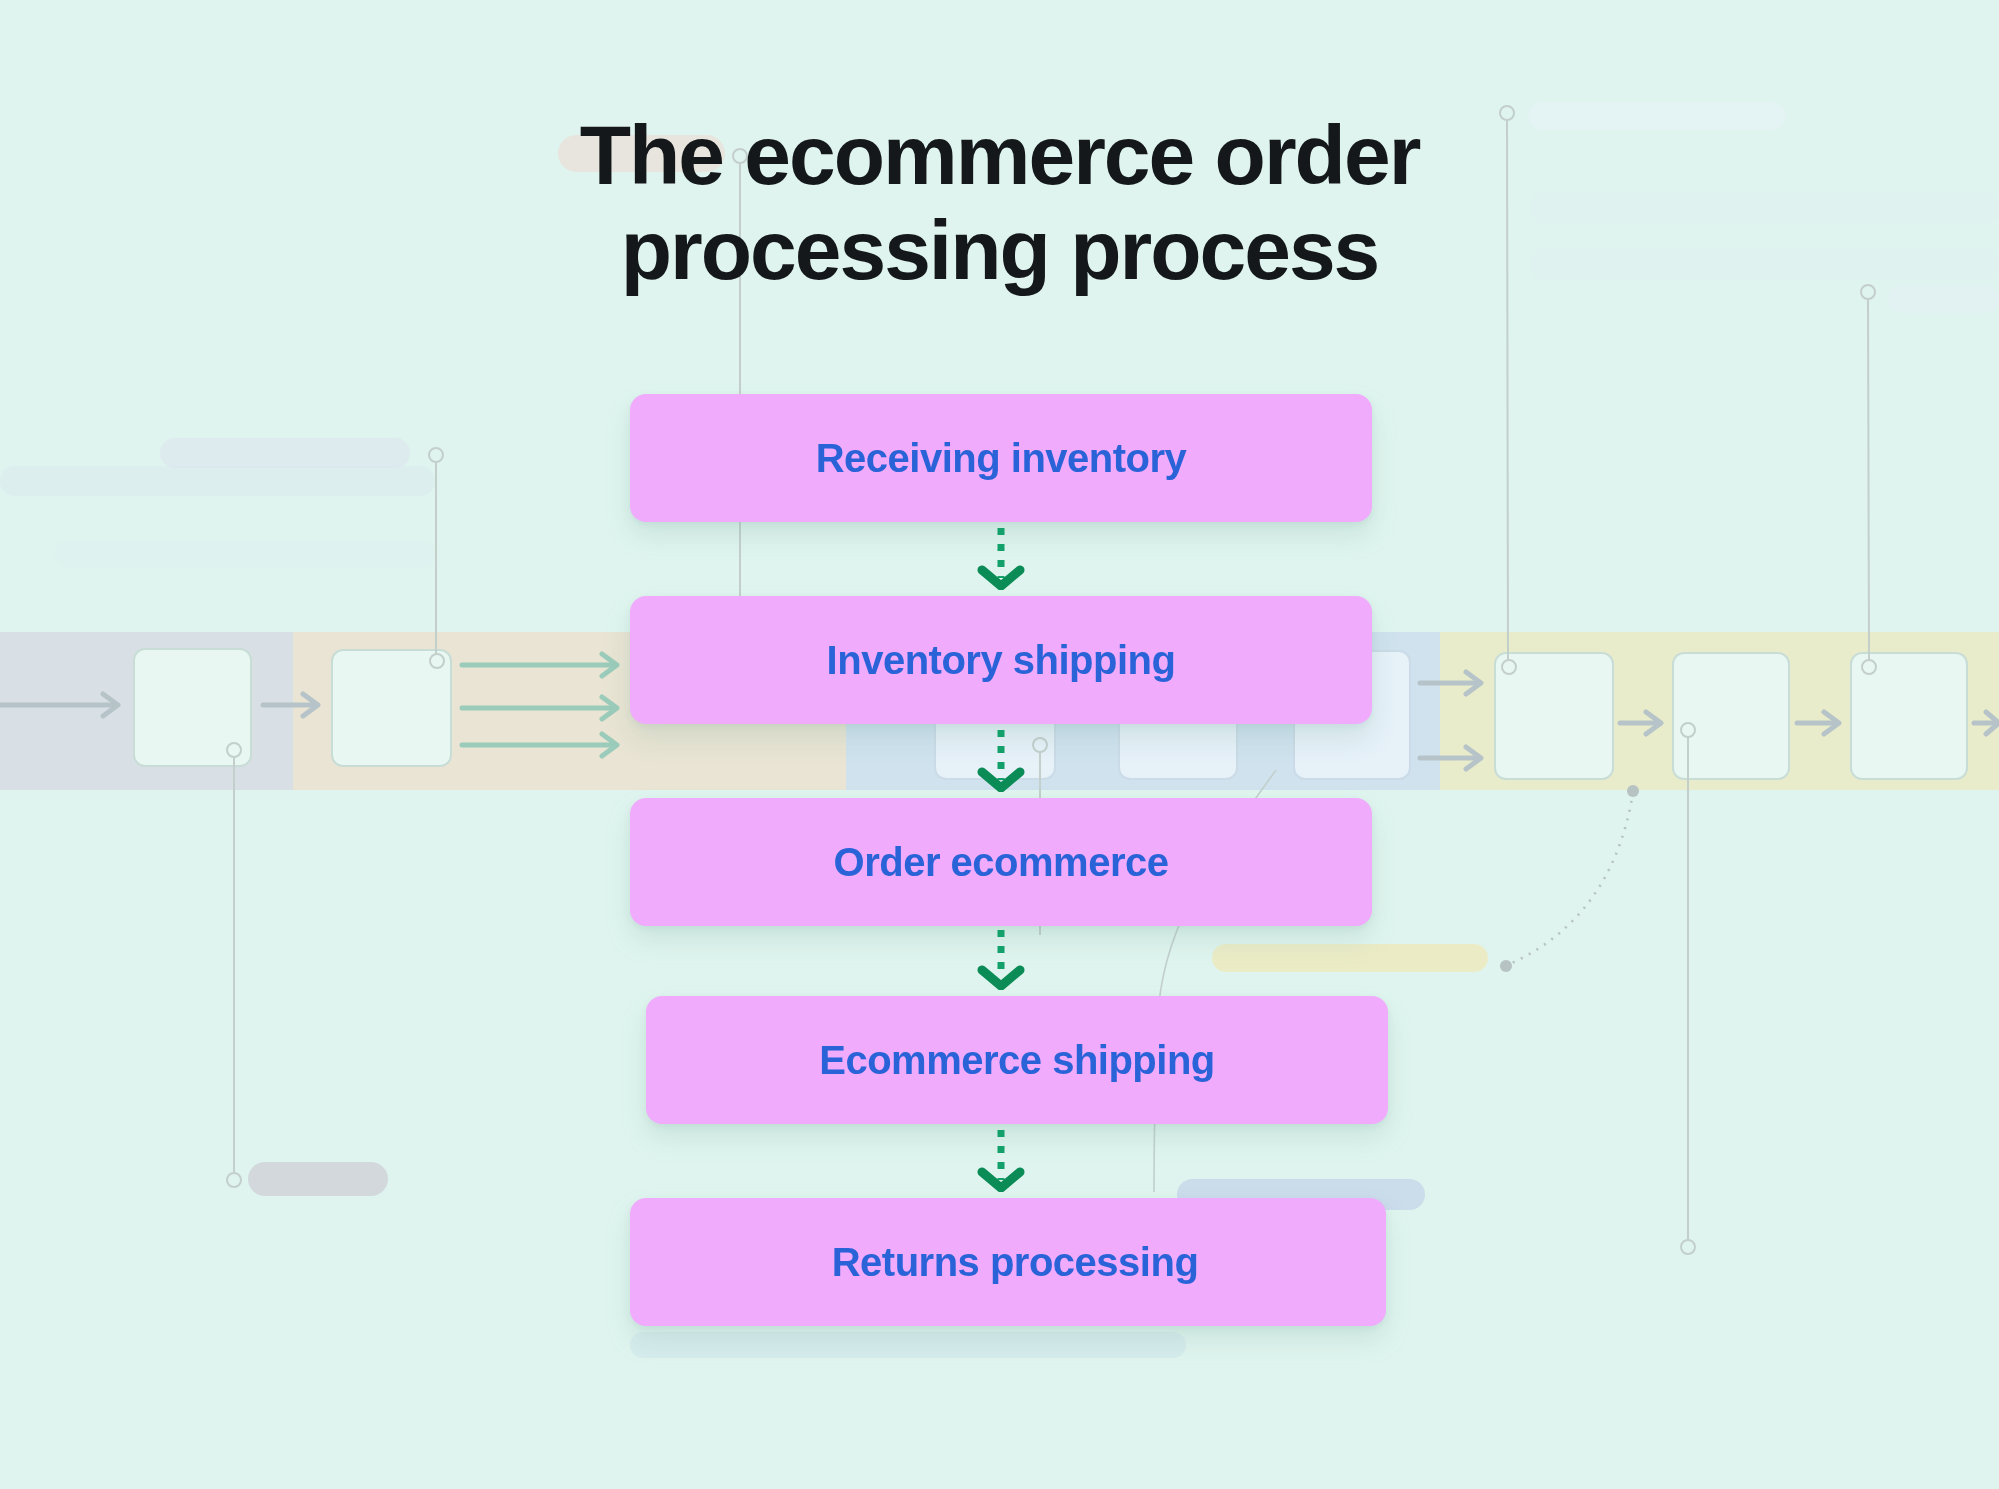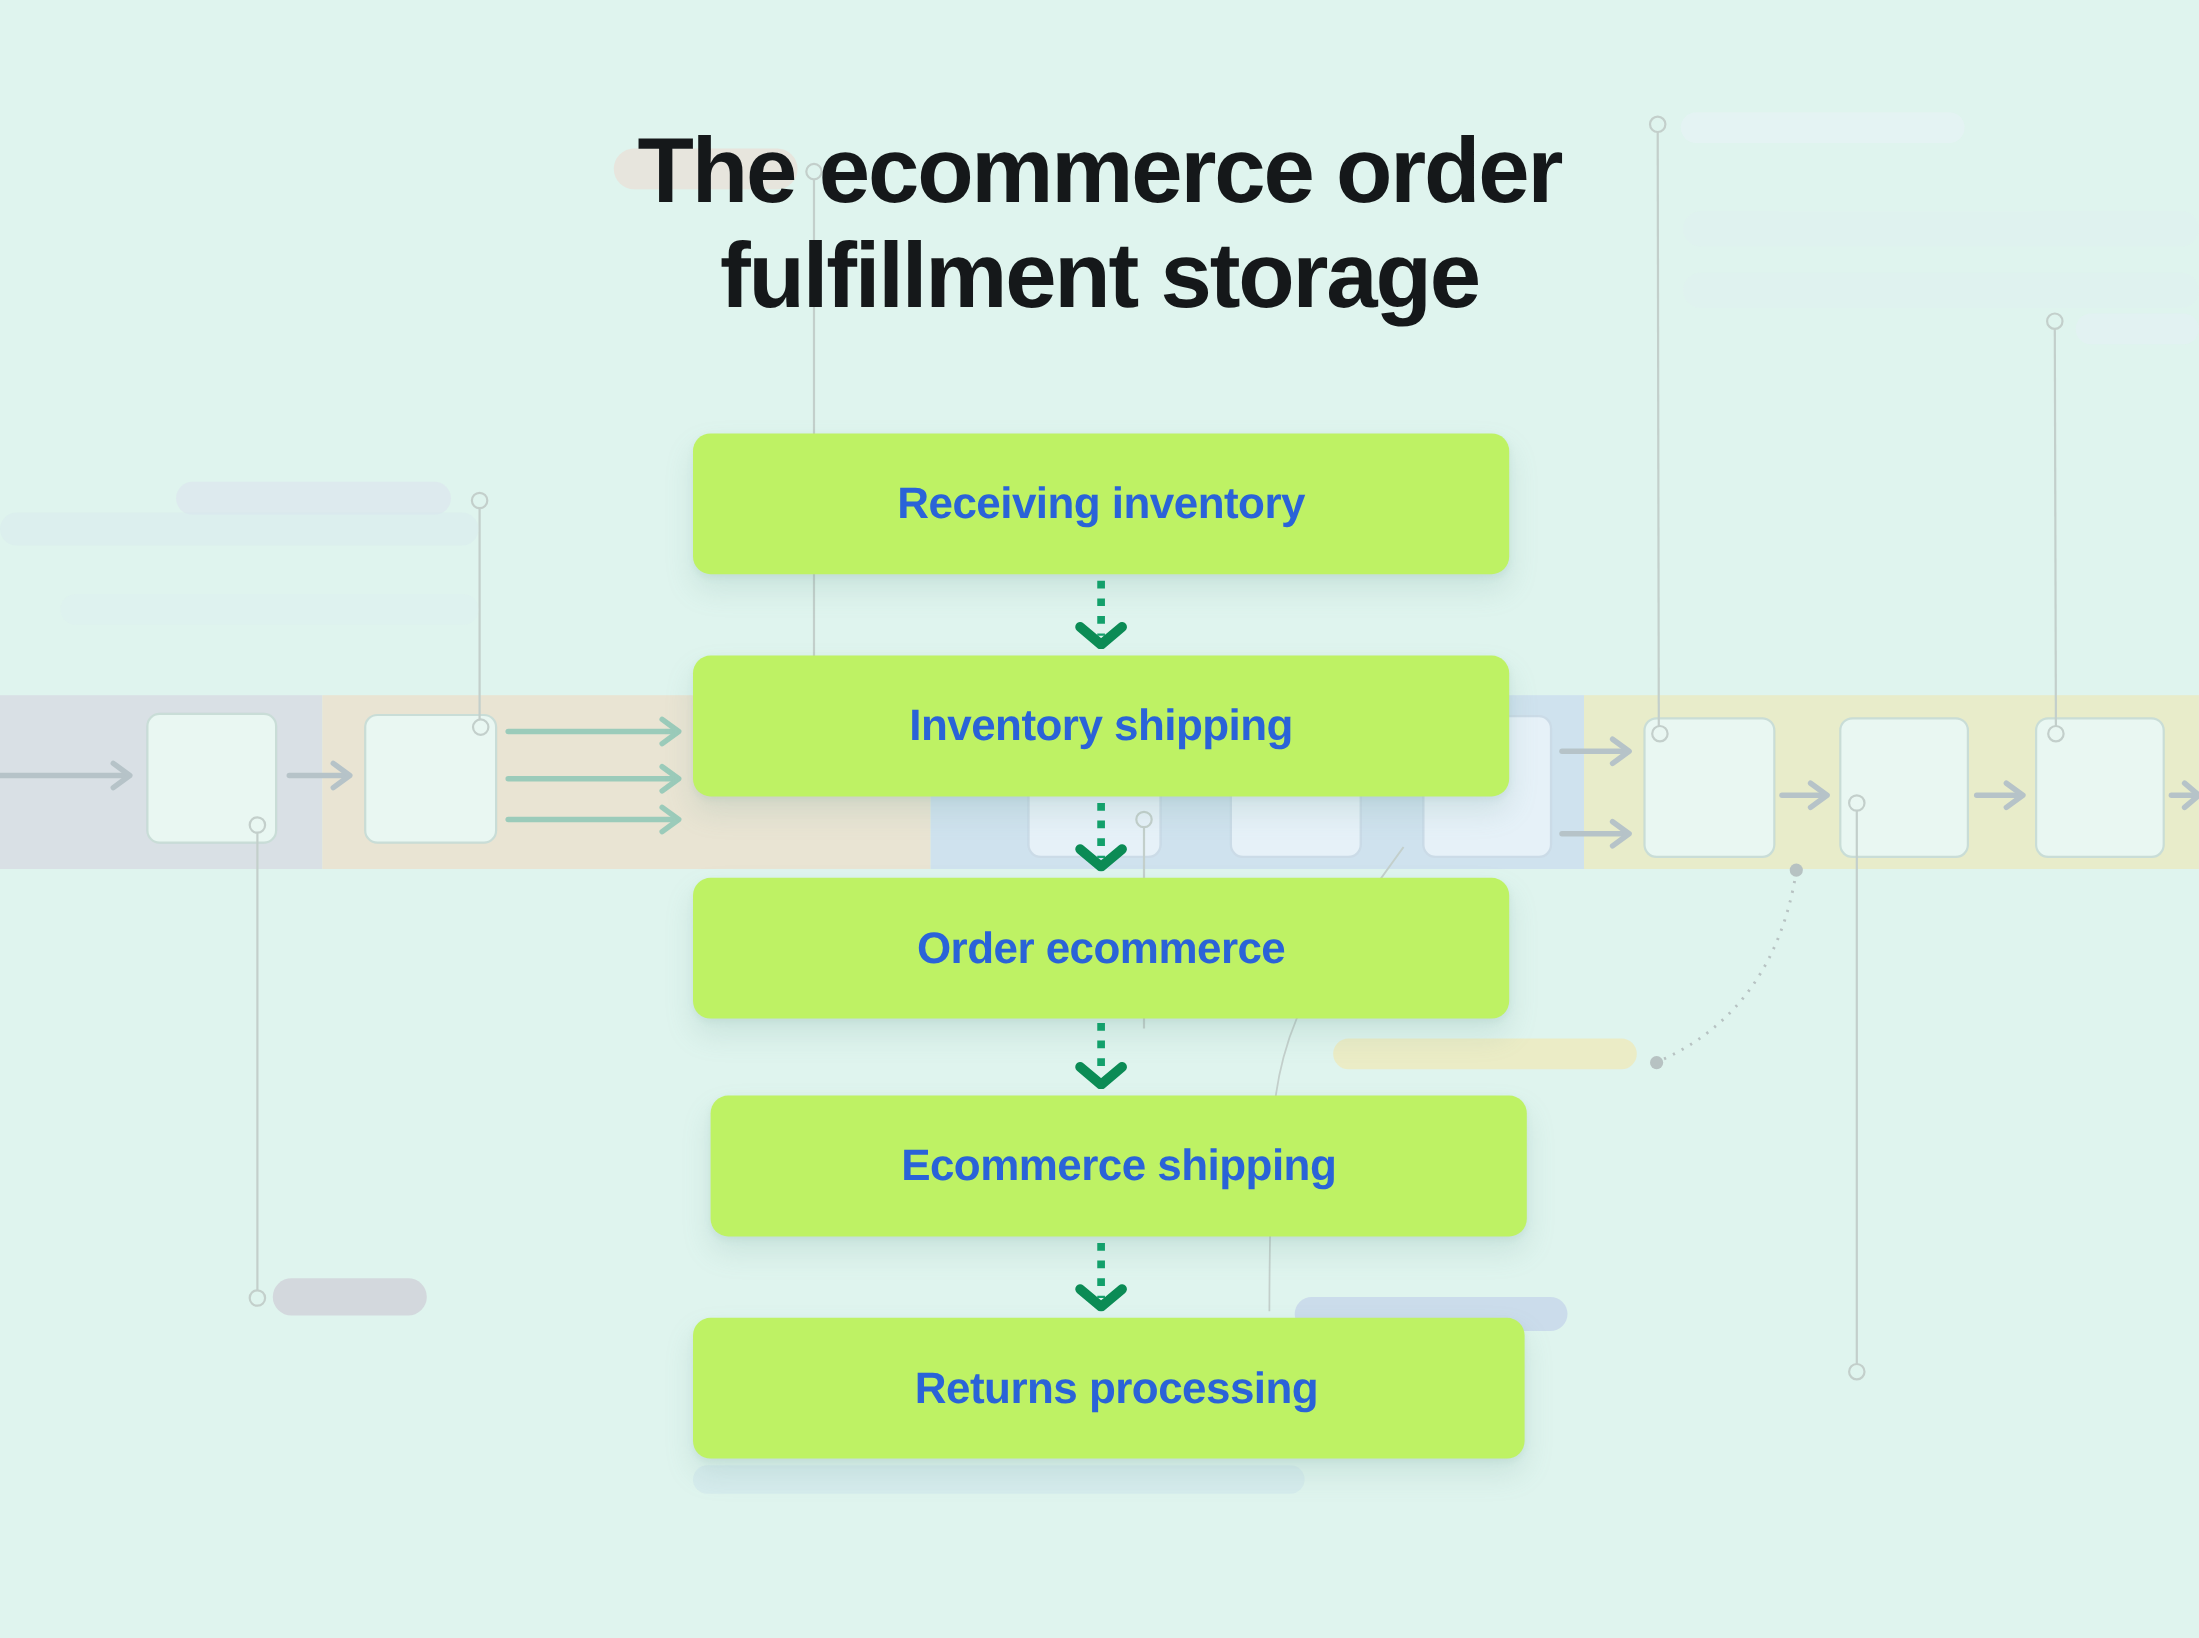--- a/index.html
+++ b/index.html
@@ -24,21 +24,21 @@
   .pill{position:absolute;border-radius:999px;z-index:3;}
   
   .connectors{position:absolute;top:0;left:0;z-index:2;}
   
   .title{
     position:absolute;top:108px;left:0;width:1999px;text-align:center;z-index:6;
     font-size:84px;line-height:1.13;font-weight:bold;color:#15181a;letter-spacing:-2px;
   }
   
   .step-card{
-    position:absolute;left:630px;width:742px;height:128px;background:#bef264;
+    position:absolute;left:630px;width:742px;height:128px;background:#f0abfc;
     border-radius:16px;z-index:5;display:flex;align-items:center;justify-content:center;
     box-shadow:0 14px 26px rgba(110,160,148,.18), 0 3px 6px rgba(110,160,148,.10);
   }
   .step-label{
     font-size:40px;font-weight:bold;color:#2a63d8;letter-spacing:-0.5px;white-space:nowrap;
   }
   .flow-arrow{position:absolute;left:973px;z-index:5;}
 </style>
 </head>
 <body>
@@ -123,21 +123,21 @@
   <div class="pill" style="left:1887px;top:285px;width:112px;height:28px;background:rgba(228,240,245,.6);"></div>
   <div class="pill" style="left:1530px;top:192px;width:469px;height:32px;background:rgba(226,240,243,.30);"></div>
   <div class="pill" style="left:1530px;top:248px;width:469px;height:32px;background:rgba(226,240,243,.24);"></div>
   <div class="pill" style="left:1212px;top:944px;width:276px;height:28px;background:#ecebc1;opacity:.9;"></div>
   <div class="pill" style="left:248px;top:1162px;width:140px;height:34px;background:#d3d8dd;"></div>
   <div class="pill" style="left:1177px;top:1179px;width:248px;height:31px;background:#cbdceb;"></div>
   <div class="pill" style="left:630px;top:1332px;width:556px;height:26px;background:rgba(200,226,234,.40);"></div>
 
   <div class="title">
     <div>The ecommerce order</div>
-    <div>fulfillment storage</div>
+    <div>processing process</div>
   </div>
 
   <div class="step-card" style="top:394px;">
     <span class="step-label">Receiving inventory</span>
   </div>
   <div class="step-card" style="top:596px;">
     <span class="step-label">Inventory shipping</span>
   </div>
   <div class="step-card" style="top:798px;">
     <span class="step-label">Order ecommerce</span>

